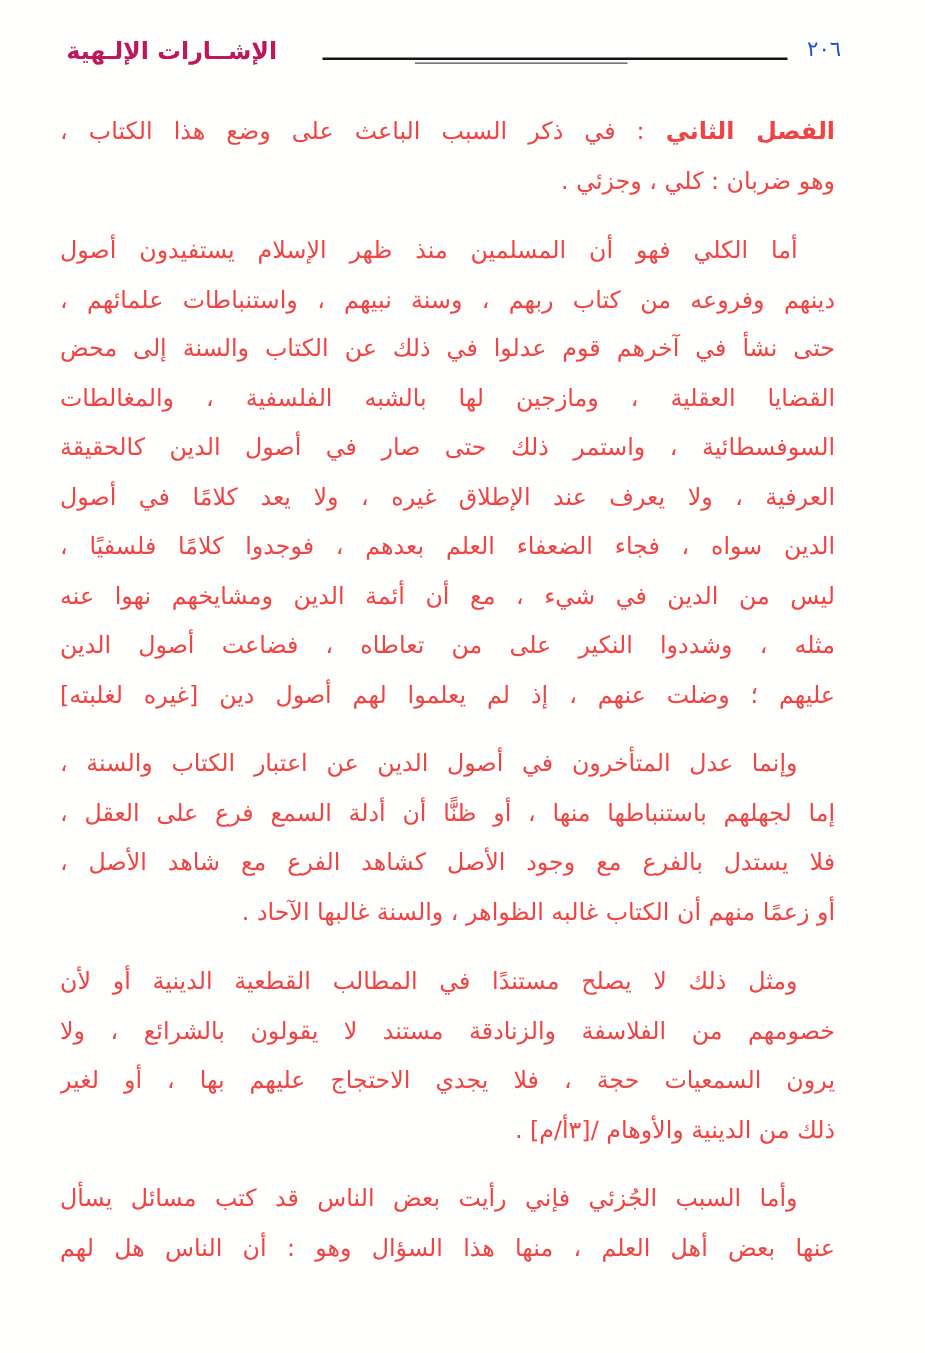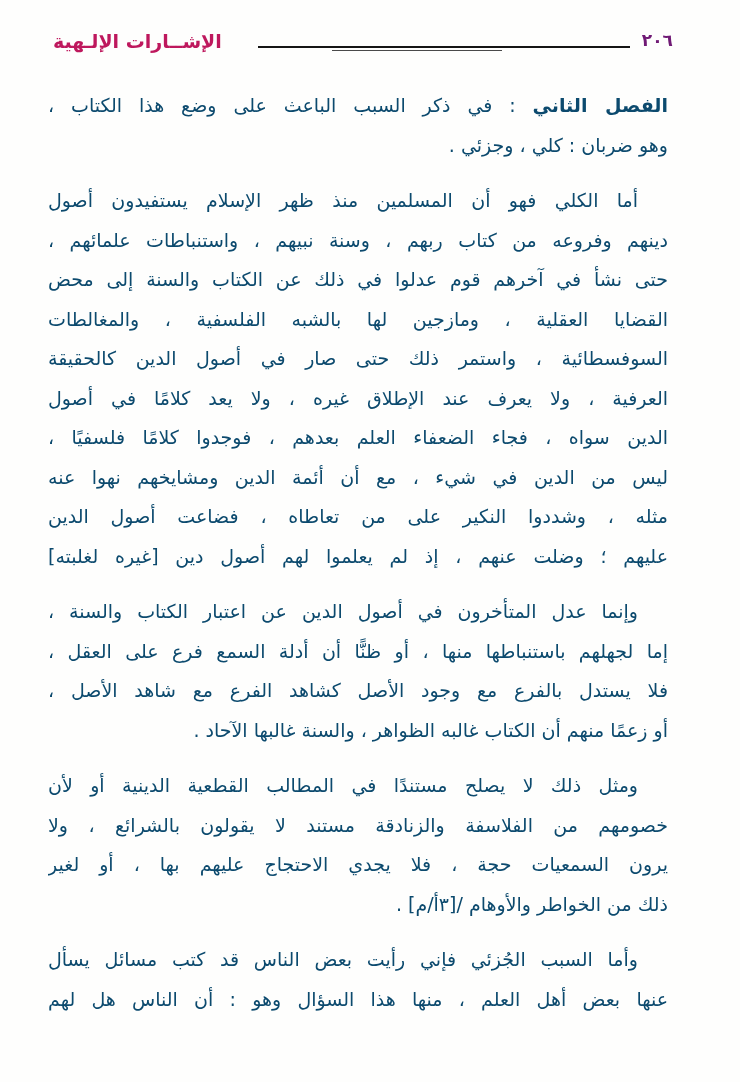--- a/index.html
+++ b/index.html
@@ -26,32 +26,32 @@
   .header-rule {
     position: absolute; left: 258px; top: 46px;
     width: 372px; height: 2px; background: #151515;
   }
   .header-rule-2 {
     position: absolute; left: 332px; top: 50px;
     width: 170px; height: 1px; background: #4a4a4a;
   }
   .page-number {
     position: absolute; right: 67px; top: 30px;
-    font-size: 17px; font-weight: bold;
+    font-size: 17px; font-weight: normal;
     letter-spacing: 5px; direction: rtl;
-    color: #701a75;
+    color: #1d4ed8;
   }
   
   .content {
     position: absolute; top: 86px; left: 48px;
     width: 620px;
     direction: rtl;
     font-size: 19px;
     line-height: 39.5px;
-    color: #0c4a6e;
+    color: #ef4444;
   }
   .para { margin: 0 0 16px 0; }
   .line {
     text-align: justify;
     text-justify: inter-word;
     text-align-last: justify;
     -moz-text-align-last: justify;
     white-space: normal;
     overflow: hidden;
     height: 39.5px;
@@ -100,21 +100,21 @@
       <div class="line indent">وإنما عدل المتأخرون في أصول الدين عن اعتبار الكتاب والسنة ،</div>
       <div class="line">إما لجهلهم باستنباطها منها ، أو ظنًّا أن أدلة السمع فرع على العقل ،</div>
       <div class="line">فلا يستدل بالفرع مع وجود الأصل كشاهد الفرع مع شاهد الأصل ،</div>
       <div class="line end">أو زعمًا منهم أن الكتاب غالبه الظواهر ، والسنة غالبها الآحاد .</div>
     </div>
 
     <div class="para">
       <div class="line indent">ومثل ذلك لا يصلح مستندًا في المطالب القطعية الدينية أو لأن</div>
       <div class="line">خصومهم من الفلاسفة والزنادقة مستند لا يقولون بالشرائع ، ولا</div>
       <div class="line">يرون السمعيات حجة ، فلا يجدي الاحتجاج عليهم بها ، أو لغير</div>
-      <div class="line end">ذلك من الخواطر والأوهام /[٣أ/م] .</div>
+      <div class="line end">ذلك من الدينية والأوهام /[٣أ/م] .</div>
     </div>
 
     <div class="para">
       <div class="line indent">وأما السبب الجُزئي فإني رأيت بعض الناس قد كتب مسائل يسأل</div>
       <div class="line">عنها بعض أهل العلم ، منها هذا السؤال وهو : أن الناس هل لهم</div>
     </div>
 
   </div>
 </div>
 

